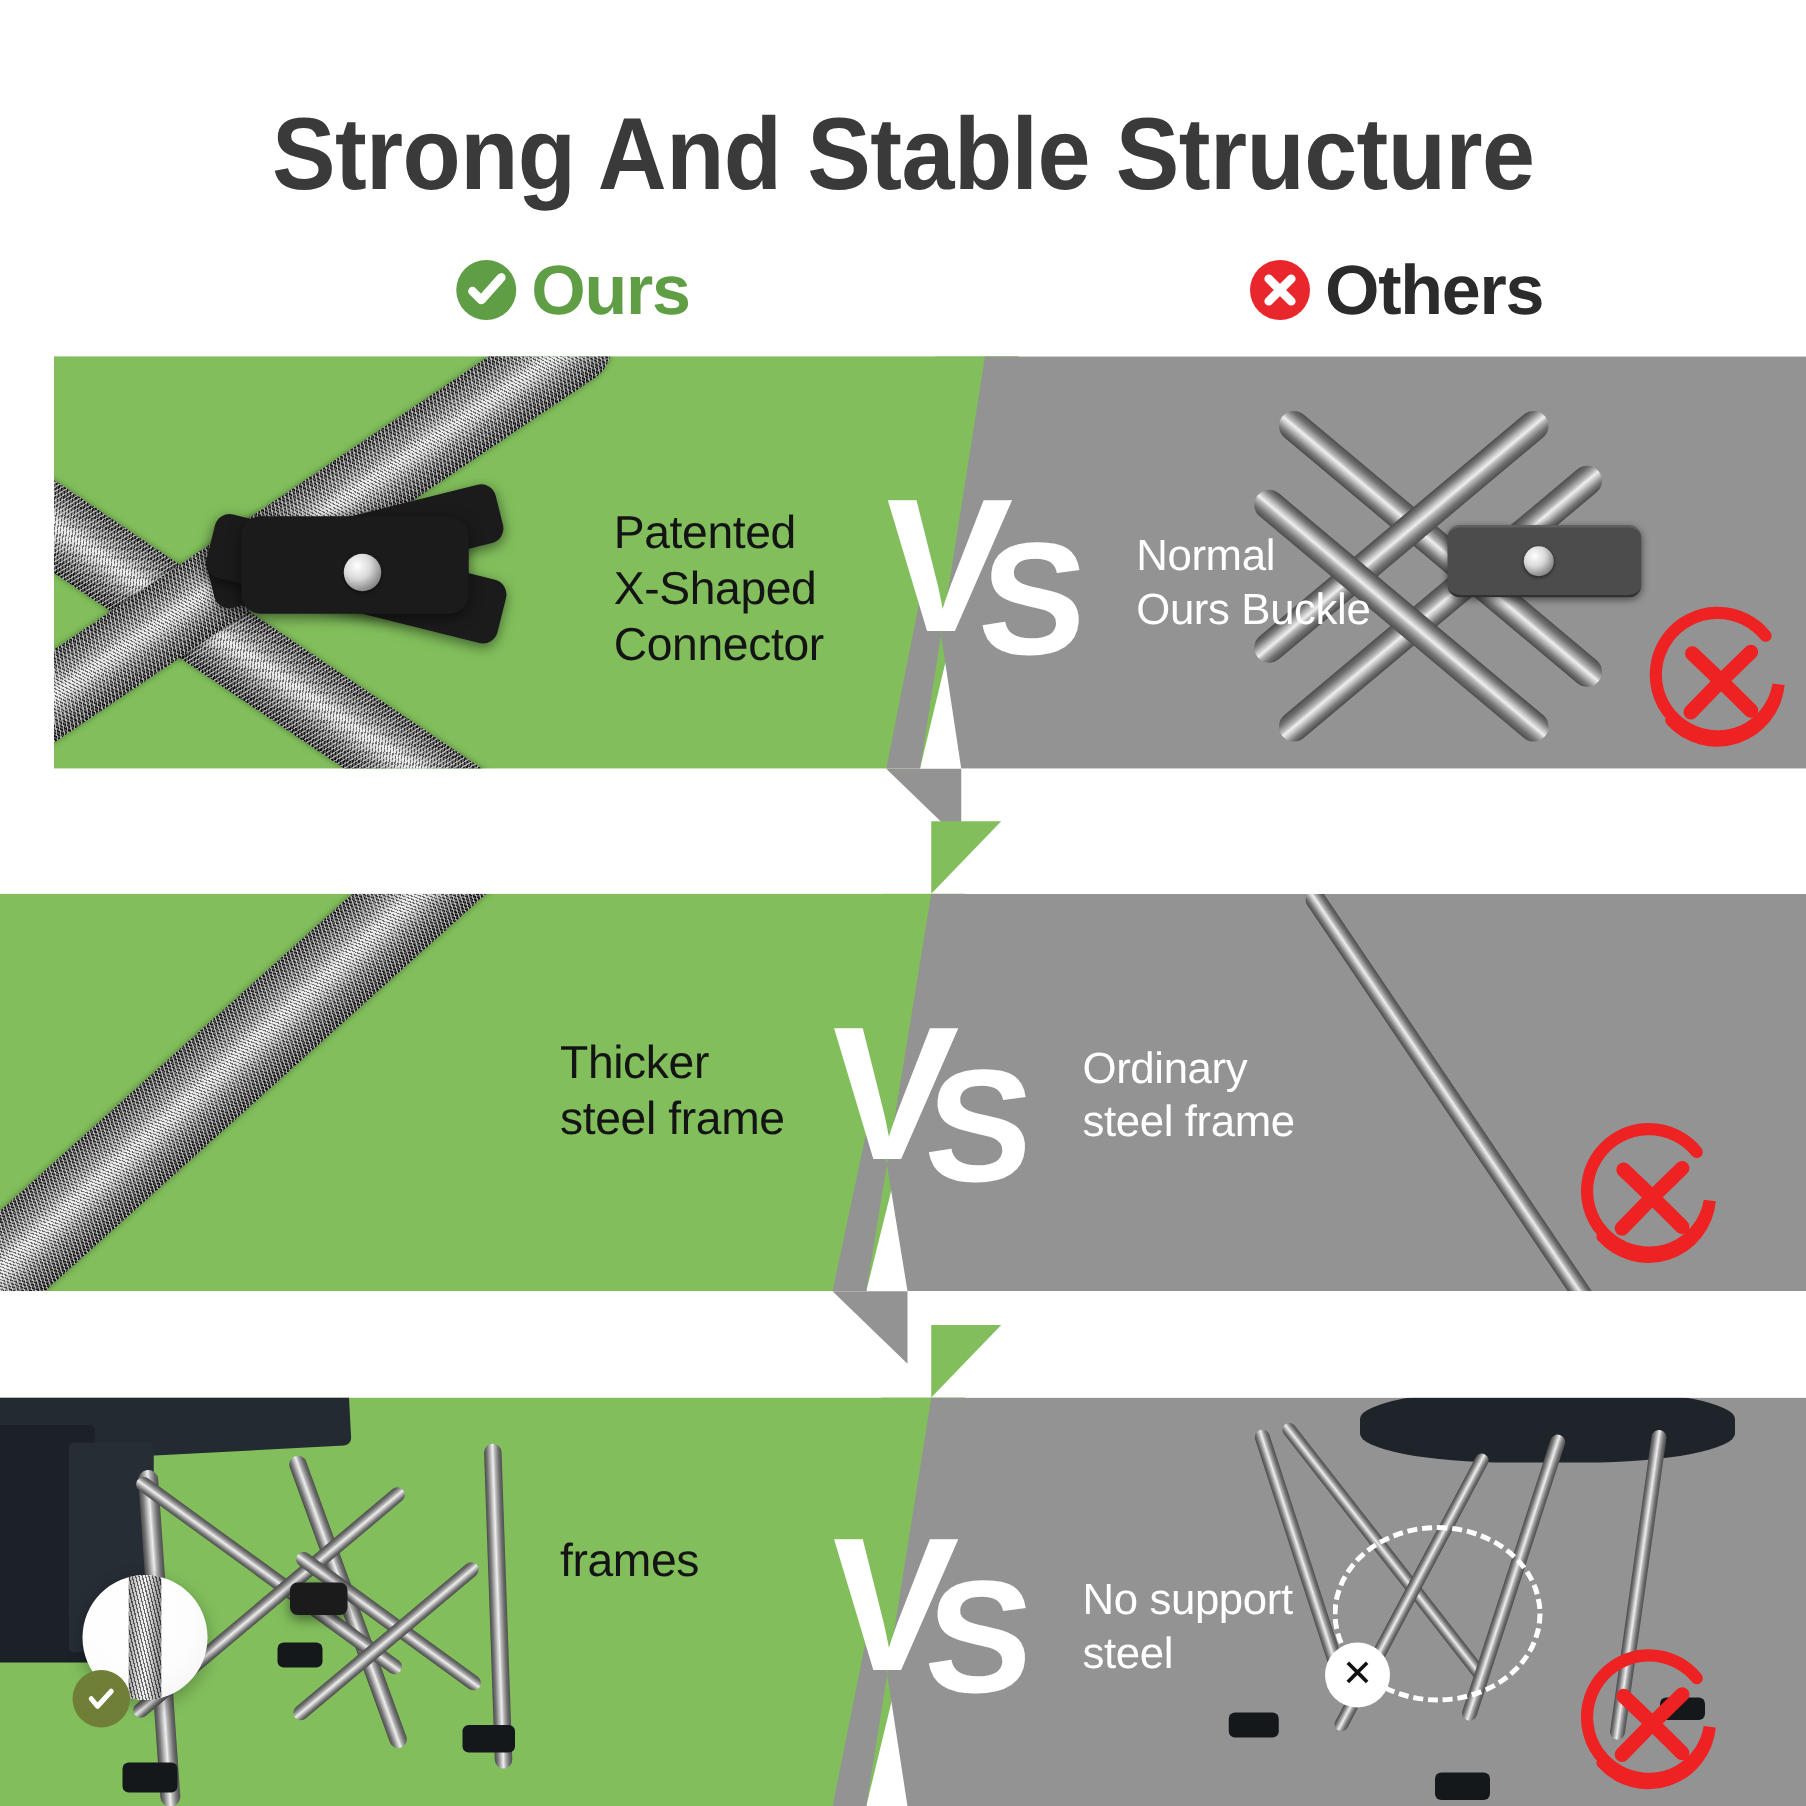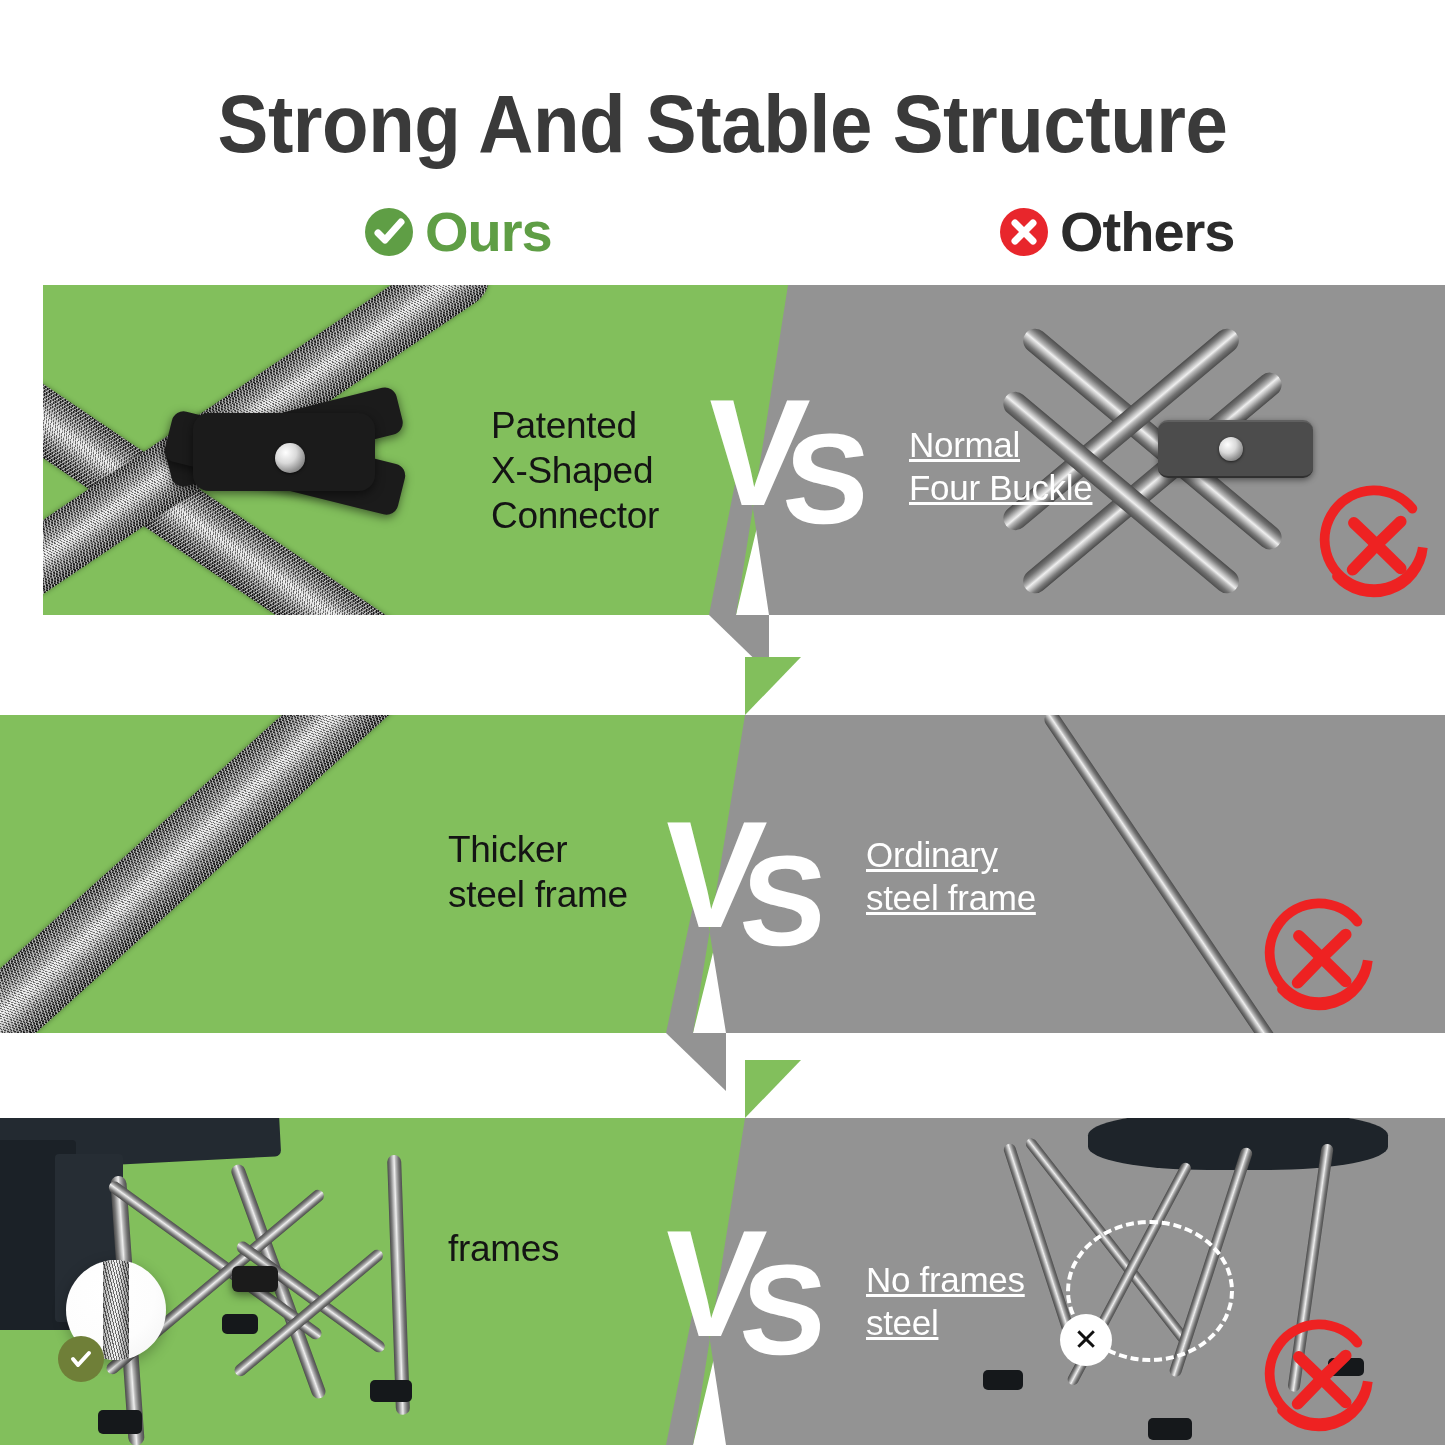--- a/index.html
+++ b/index.html
@@ -71,21 +71,21 @@
     content:""; position:absolute; left:117px; bottom:100%;
     width:0; height:0;
     border-right:0px solid transparent;
     border-left:56px solid #82bf5c;
     border-bottom:58px solid transparent;
   }
 
   
   .cap{ position:absolute; font-weight:normal; letter-spacing:-0.3px; }
   .cap-left{ left:448px; color:#141414; font-size:37px; line-height:45px; }
-  .cap-right{ left:866px; color:#ffffff; font-size:35px; line-height:43px;text-decoration:underline; }
+  .cap-right{ left:866px; color:#ffffff; font-size:35px; line-height:43px; }
 
   
   .vs{
     position:absolute; left:664px; width:180px; height:160px;
     pointer-events:none;
   }
   .vs svg{ width:100%; height:100%; overflow:visible; }
   .tube{
     position:absolute;
     background:
@@ -227,21 +227,21 @@
 
     <div class="spike-gray"></div>
 
     <div class="cap cap-left" style="top:118px;">
       <div>Patented</div>
       <div>X-Shaped</div>
       <div>Connector</div>
     </div>
     <div class="cap cap-right" style="top:138px;">
       <div>Normal</div>
-      <div>Four Buckle</div>
+      <div>Ours Buckle</div>
     </div>
 
     <div class="vs" style="top:92px;">
       <svg viewBox="0 0 180 160">
         <text x="4" y="128" font-family="Liberation Sans, sans-serif" font-size="152" font-weight="bold" fill="#ffffff" transform="skewX(-4)">V</text>
         <text x="84" y="146" font-family="Liberation Sans, sans-serif" font-size="128" font-weight="bold" fill="#ffffff" transform="skewX(-4)">S</text>
       </svg>
     </div>
   </div>
 
@@ -357,21 +357,21 @@
         </svg>
       </div>
     </div>
 
     <div class="spike-green"></div>
 
     <div class="cap cap-left" style="top:108px;">
       <div>frames</div>
     </div>
     <div class="cap cap-right" style="top:140px;">
-      <div>No frames</div>
+      <div>No support</div>
       <div>steel</div>
     </div>
 
     <div class="vs" style="top:90px;">
       <svg viewBox="0 0 180 160">
         <text x="4" y="128" font-family="Liberation Sans, sans-serif" font-size="152" font-weight="bold" fill="#ffffff" transform="skewX(-4)">V</text>
         <text x="84" y="146" font-family="Liberation Sans, sans-serif" font-size="128" font-weight="bold" fill="#ffffff" transform="skewX(-4)">S</text>
       </svg>
     </div>
   </div>

